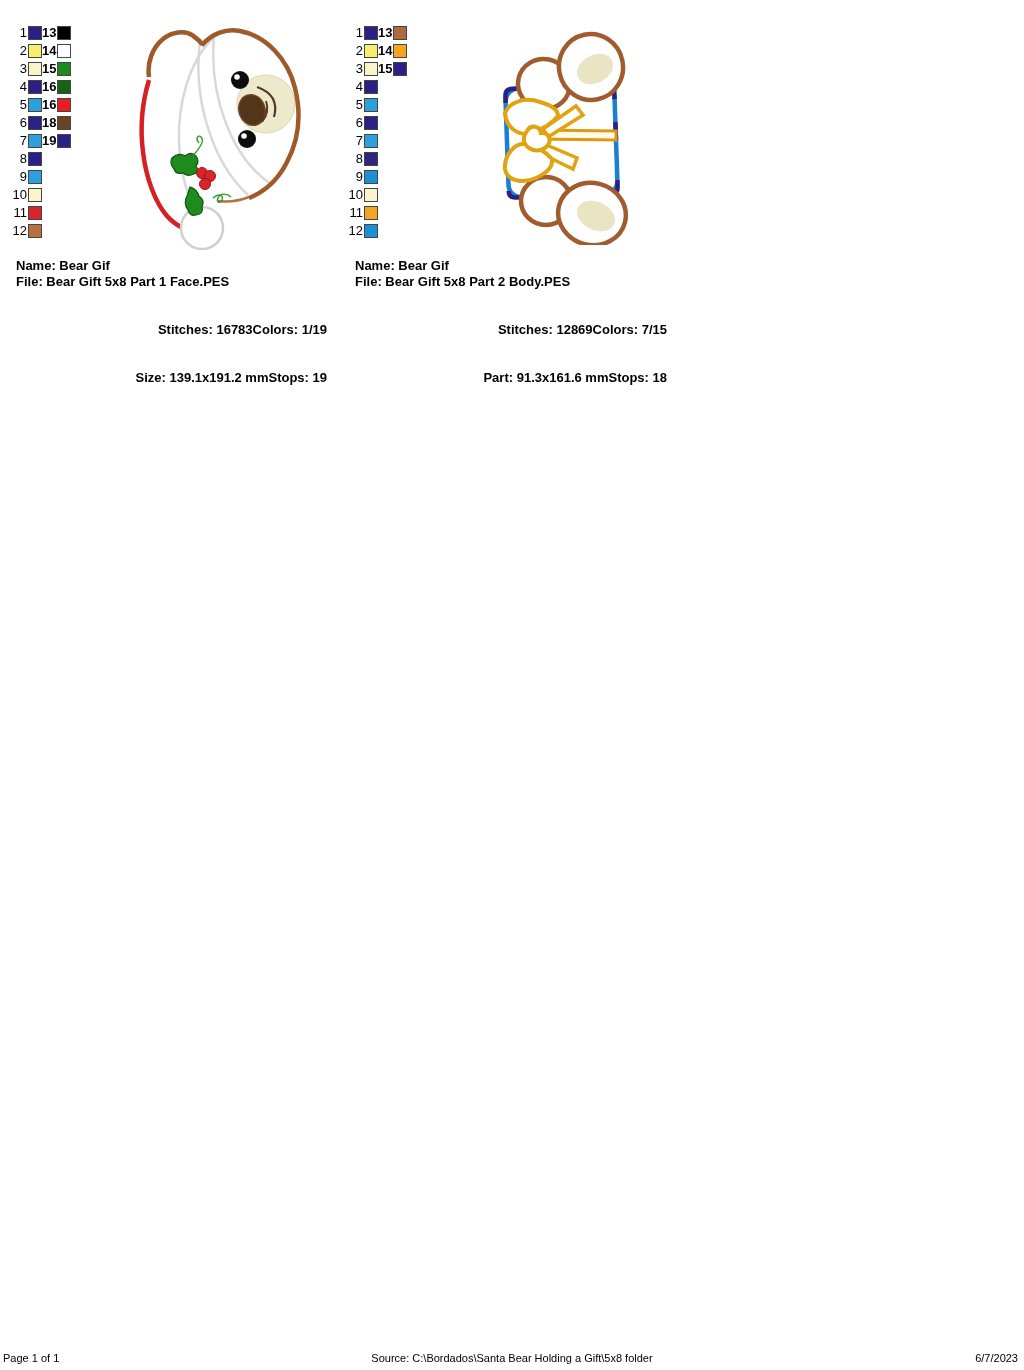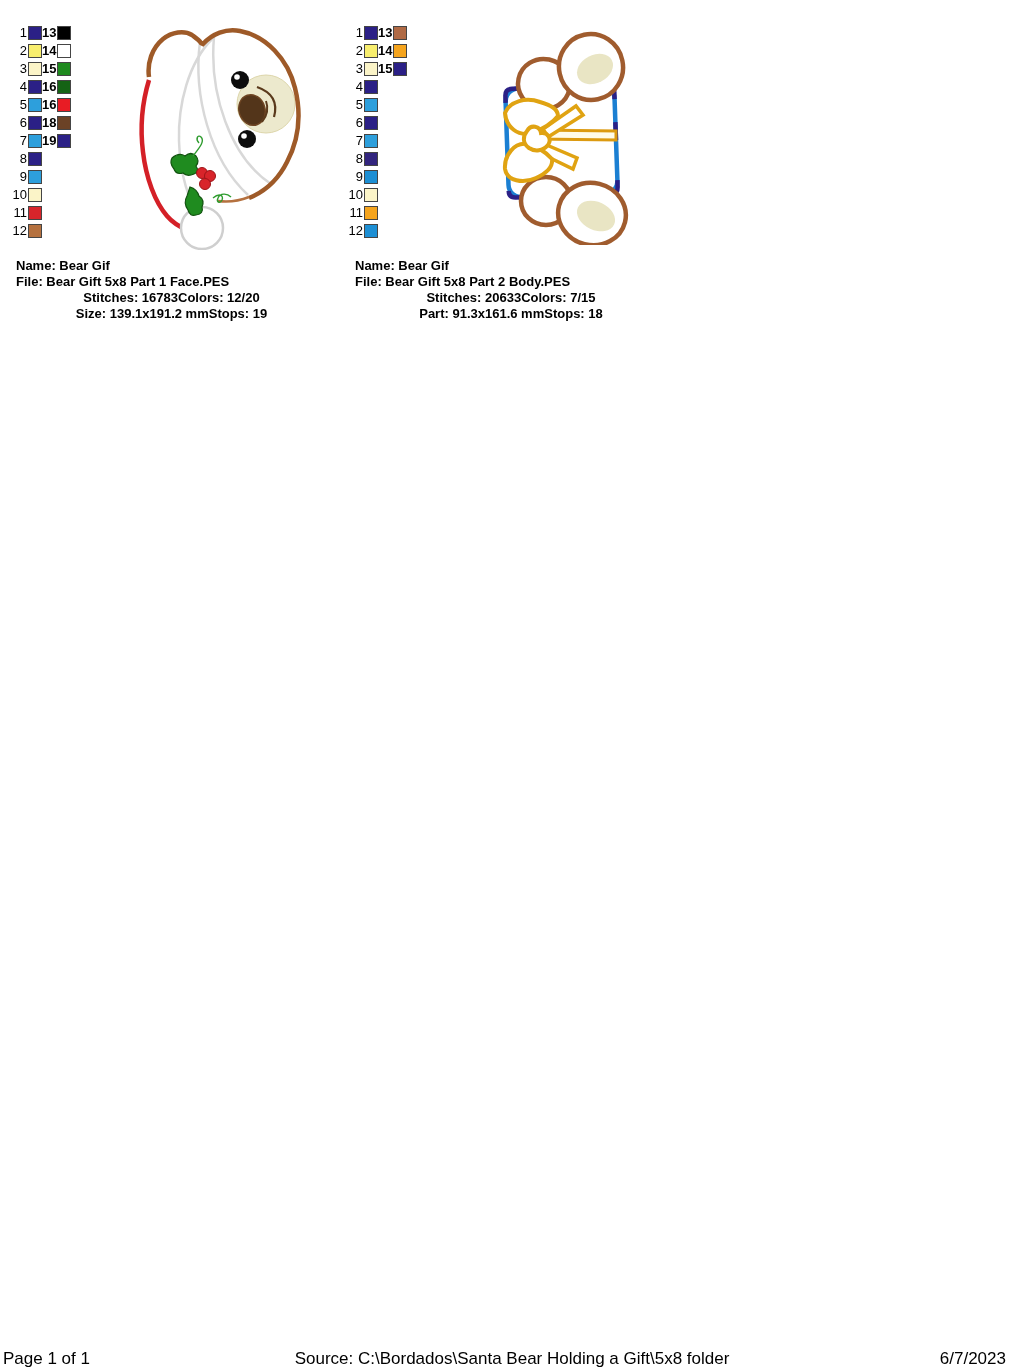--- a/index.html
+++ b/index.html
@@ -9,26 +9,26 @@
   .palette{position:absolute;display:flex;align-items:flex-start;}
   .pal-col{display:flex;flex-direction:column;}
   .pal-row{height:18px;display:flex;align-items:flex-start;}
   .pal-num{display:inline-block;width:17px;text-align:right;font-size:13px;line-height:14px;padding-right:1px;}
   .pal-col + .pal-col .pal-num{width:14px;font-weight:bold;}
   .pal-swatch{display:inline-block;width:12px;height:12px;border:1px solid #454545;}
   
   .design-svg{position:absolute;}
   
   .info{position:absolute;font-size:13px;font-weight:bold;line-height:16px;white-space:nowrap;}
-  .info-row{display:flex;justify-content:center;}
-  
-  .footer{position:absolute;top:1351px;left:0;width:1024px;height:16px;font-size:17px;line-height:15px;}
+  .info-row{display:flex;justify-content:flex-end;margin-top:32px;}
+  
+  .footer{position:absolute;top:1351px;left:0;width:1024px;height:16px;font-size:11px;line-height:15px;}
   .footer .f-left{position:absolute;left:3px;}
   .footer .f-center{position:absolute;left:50%;transform:translateX(-50%);}
-  .footer .f-right{position:absolute;right:18px;}
+  .footer .f-right{position:absolute;right:6px;}
 </style>
 </head>
 <body>
 
 <div class="page">
 
   <div class="palette" style="left:10px;top:26px;">
       <div class="pal-col">
         <div class="pal-row">
           <span class="pal-num">1</span>
@@ -143,21 +143,21 @@
     <circle cx="72" cy="148" r="5.5" fill="#d8242a" stroke="#9e1418" stroke-width="1"></circle>
     <circle cx="80" cy="151" r="5.5" fill="#d8242a" stroke="#9e1418" stroke-width="1"></circle>
     <circle cx="75" cy="159" r="5.5" fill="#d8242a" stroke="#9e1418" stroke-width="1"></circle>
   </svg>
 
   <div class="info" style="left:16px;top:258px;width:311px;">
     <div>Name: Bear Gif</div>
     <div>File: Bear Gift 5x8 Part 1 Face.PES</div>
     <div class="info-row">
       <span>Stitches: 16783</span>
-      <span>Colors: 12/20</span>
+      <span>Colors: 1/19</span>
     </div>
     <div class="info-row">
       <span>Size: 139.1x191.2 mm</span>
       <span>Stops: 19</span>
     </div>
   </div>
 
   <div class="palette" style="left:346px;top:26px;">
       <div class="pal-col">
         <div class="pal-row">
@@ -250,21 +250,21 @@
       <path d="M 25,83 C 30,71 46,67 60,72 C 71,75 78,80 78,86 C 71,95 60,100 52,103 C 38,107 26,97 25,83 Z" fill="#ffffff" stroke="#e0a312" stroke-width="4"></path>
       <path d="M 25,139 C 27,151 43,154 56,148 C 67,143 73,136 72,129 C 65,121 55,116 47,114 C 34,112 24,126 25,139 Z" fill="#ffffff" stroke="#e0a312" stroke-width="4"></path>
       <path d="M 47,101 C 51,94 60,96 61,103 C 68,102 72,109 68,115 C 63,121 55,122 49,118 C 42,113 43,106 47,101 Z" fill="#ffffff" stroke="#e0a312" stroke-width="4"></path>
     </g>
   </svg>
 
   <div class="info" style="left:355px;top:258px;width:312px;">
     <div>Name: Bear Gif</div>
     <div>File: Bear Gift 5x8 Part 2 Body.PES</div>
     <div class="info-row">
-      <span>Stitches: 20633</span>
+      <span>Stitches: 12869</span>
       <span>Colors: 7/15</span>
     </div>
     <div class="info-row">
       <span>Part: 91.3x161.6 mm</span>
       <span>Stops: 18</span>
     </div>
   </div>
 
   <div class="footer">
     <span class="f-left">Page 1 of 1</span>

